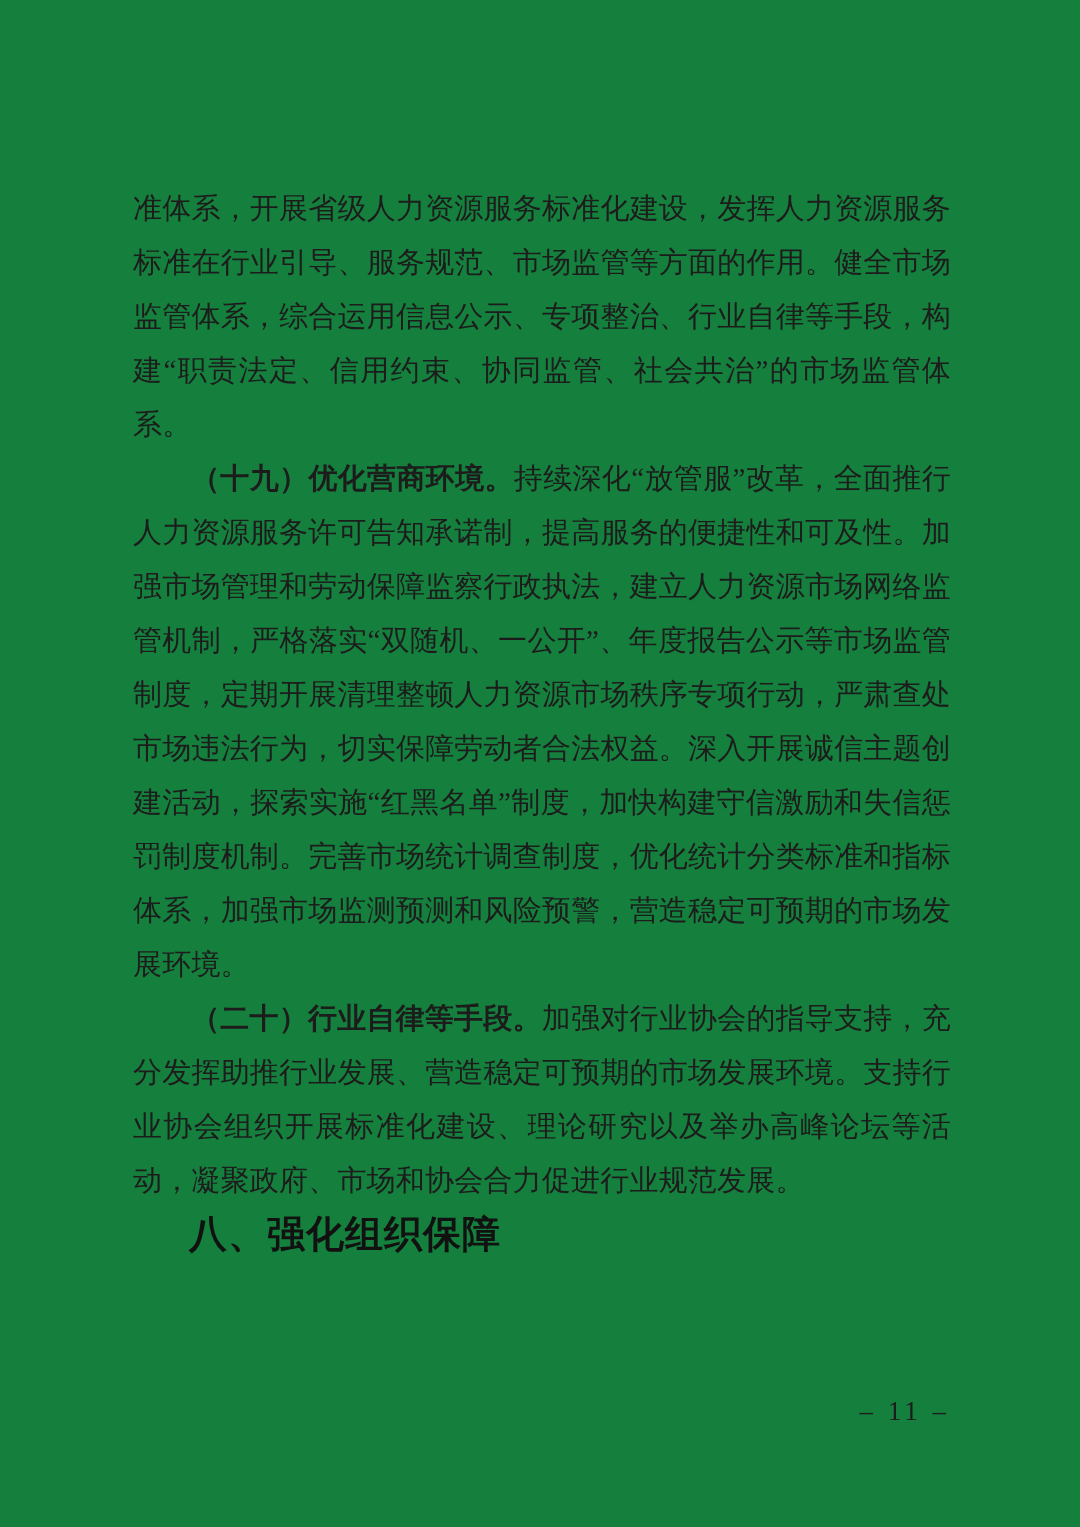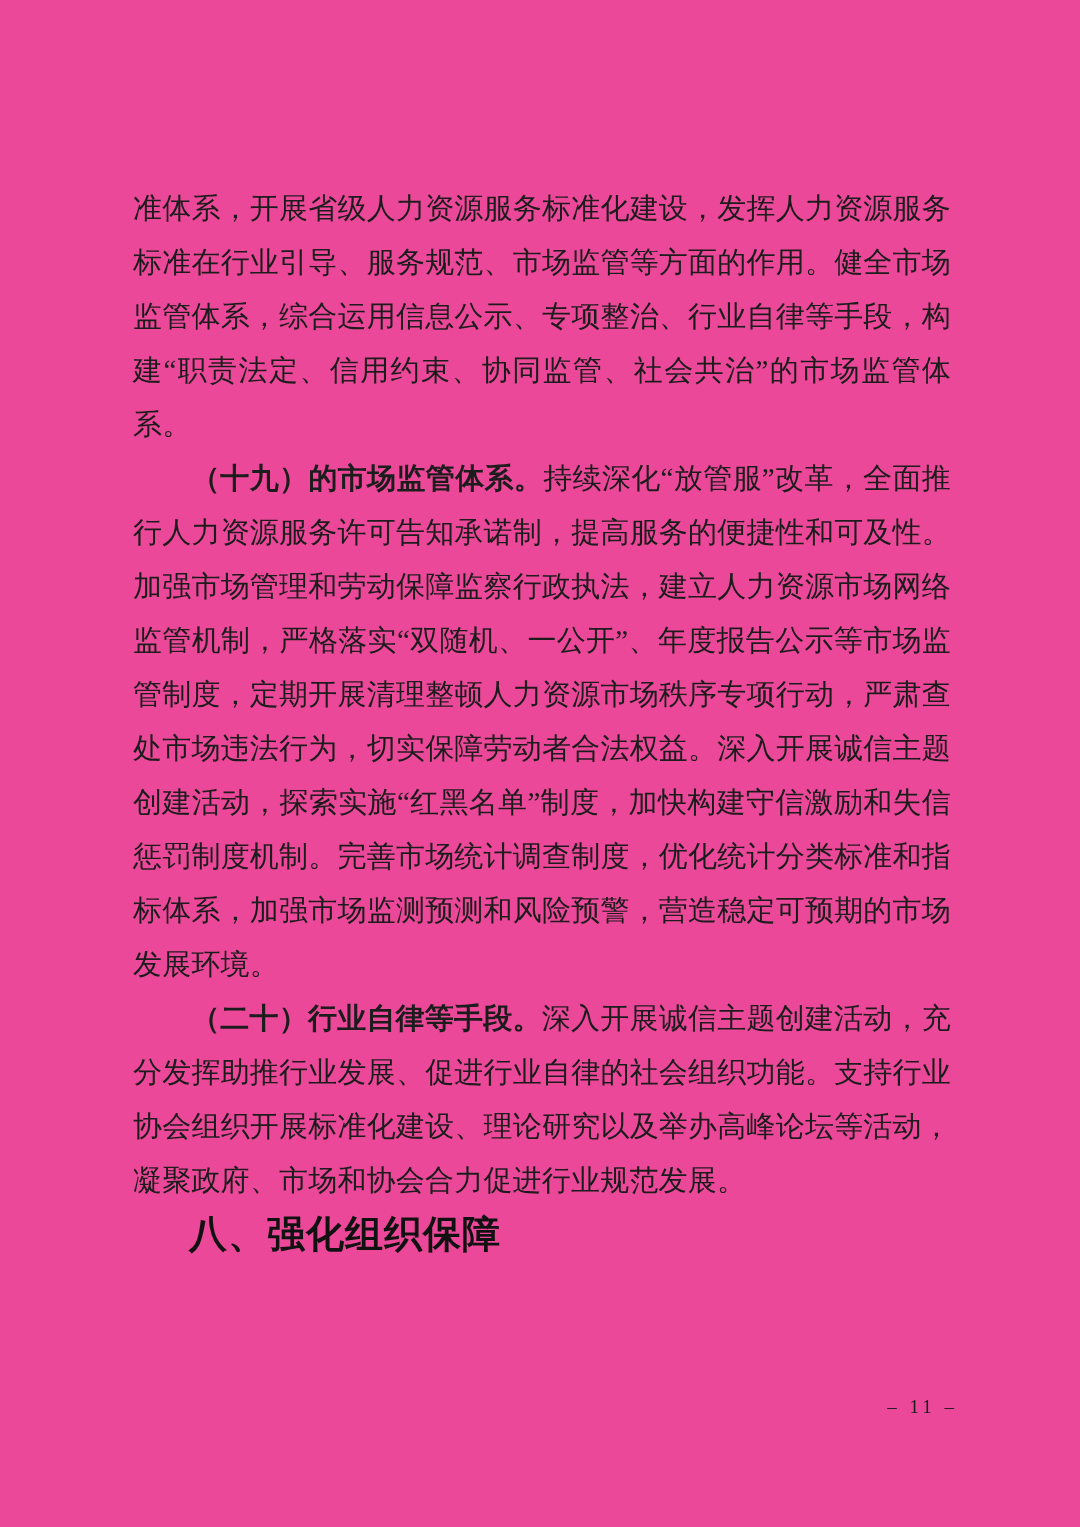--- a/index.html
+++ b/index.html
@@ -4,21 +4,21 @@
 <style>
   html, body {
     margin: 0;
     padding: 0;
     background: #9a9a9a;
   }
   .page {
     position: relative;
     width: 1080px;
     height: 1527px;
-    background: #ec4899;
+    background: #15803d;
     margin: 0 auto;
     overflow: hidden;
     font-family: "Liberation Serif", "DejaVu Serif", serif;
   }
   .text-block {
     position: absolute;
     left: 133px;
     top: 181px;
     width: 818px;
   }
@@ -43,39 +43,39 @@
     line-height: 54px;
     color: #111111;
     font-weight: 700;
     font-family: "Liberation Sans", "DejaVu Sans", sans-serif;
     text-indent: 56px;
     letter-spacing: 1px;
   }
   .page-number {
     position: absolute;
     top: 1396px;
-    right: 122px;
-    font-size: 19px;
+    right: 130px;
+    font-size: 27px;
     color: #1c1c1c;
     letter-spacing: 4px;
     font-family: "Liberation Serif", "DejaVu Serif", serif;
   }
 </style>
 </head>
 <body>
 
 <div class="page">
 
   <div class="text-block">
 
     <p class="para"><span>准体系，开展省级人力资源服务标准化建设，发挥人力资源服务标准在行业引导、服务规范、市场监管等方面的作用。健全市场监管体系，综合运用信息公示、专项整治、行业自律等手段，构建“职责法定、信用约束、协同监管、社会共治”的市场监管体系。</span></p>
 
-    <p class="para indent"><span class="run-bold">（十九）的市场监管体系。</span><span>持续深化“放管服”改革，全面推行人力资源服务许可告知承诺制，提高服务的便捷性和可及性。加强市场管理和劳动保障监察行政执法，建立人力资源市场网络监管机制，严格落实“双随机、一公开”、年度报告公示等市场监管制度，定期开展清理整顿人力资源市场秩序专项行动，严肃查处市场违法行为，切实保障劳动者合法权益。深入开展诚信主题创建活动，探索实施“红黑名单”制度，加快构建守信激励和失信惩罚制度机制。完善市场统计调查制度，优化统计分类标准和指标体系，加强市场监测预测和风险预警，营造稳定可预期的市场发展环境。</span></p>
+    <p class="para indent"><span class="run-bold">（十九）优化营商环境。</span><span>持续深化“放管服”改革，全面推行人力资源服务许可告知承诺制，提高服务的便捷性和可及性。加强市场管理和劳动保障监察行政执法，建立人力资源市场网络监管机制，严格落实“双随机、一公开”、年度报告公示等市场监管制度，定期开展清理整顿人力资源市场秩序专项行动，严肃查处市场违法行为，切实保障劳动者合法权益。深入开展诚信主题创建活动，探索实施“红黑名单”制度，加快构建守信激励和失信惩罚制度机制。完善市场统计调查制度，优化统计分类标准和指标体系，加强市场监测预测和风险预警，营造稳定可预期的市场发展环境。</span></p>
 
-    <p class="para indent"><span class="run-bold">（二十）行业自律等手段。</span><span>深入开展诚信主题创建活动，充分发挥助推行业发展、促进行业自律的社会组织功能。支持行业协会组织开展标准化建设、理论研究以及举办高峰论坛等活动，凝聚政府、市场和协会合力促进行业规范发展。</span></p>
+    <p class="para indent"><span class="run-bold">（二十）行业自律等手段。</span><span>加强对行业协会的指导支持，充分发挥助推行业发展、营造稳定可预期的市场发展环境。支持行业协会组织开展标准化建设、理论研究以及举办高峰论坛等活动，凝聚政府、市场和协会合力促进行业规范发展。</span></p>
 
     <p class="section-heading"><span>八、强化组织保障</span></p>
 
 
   </div>
 
   <div class="page-number">– 11 –</div>
 
 </div>
 

